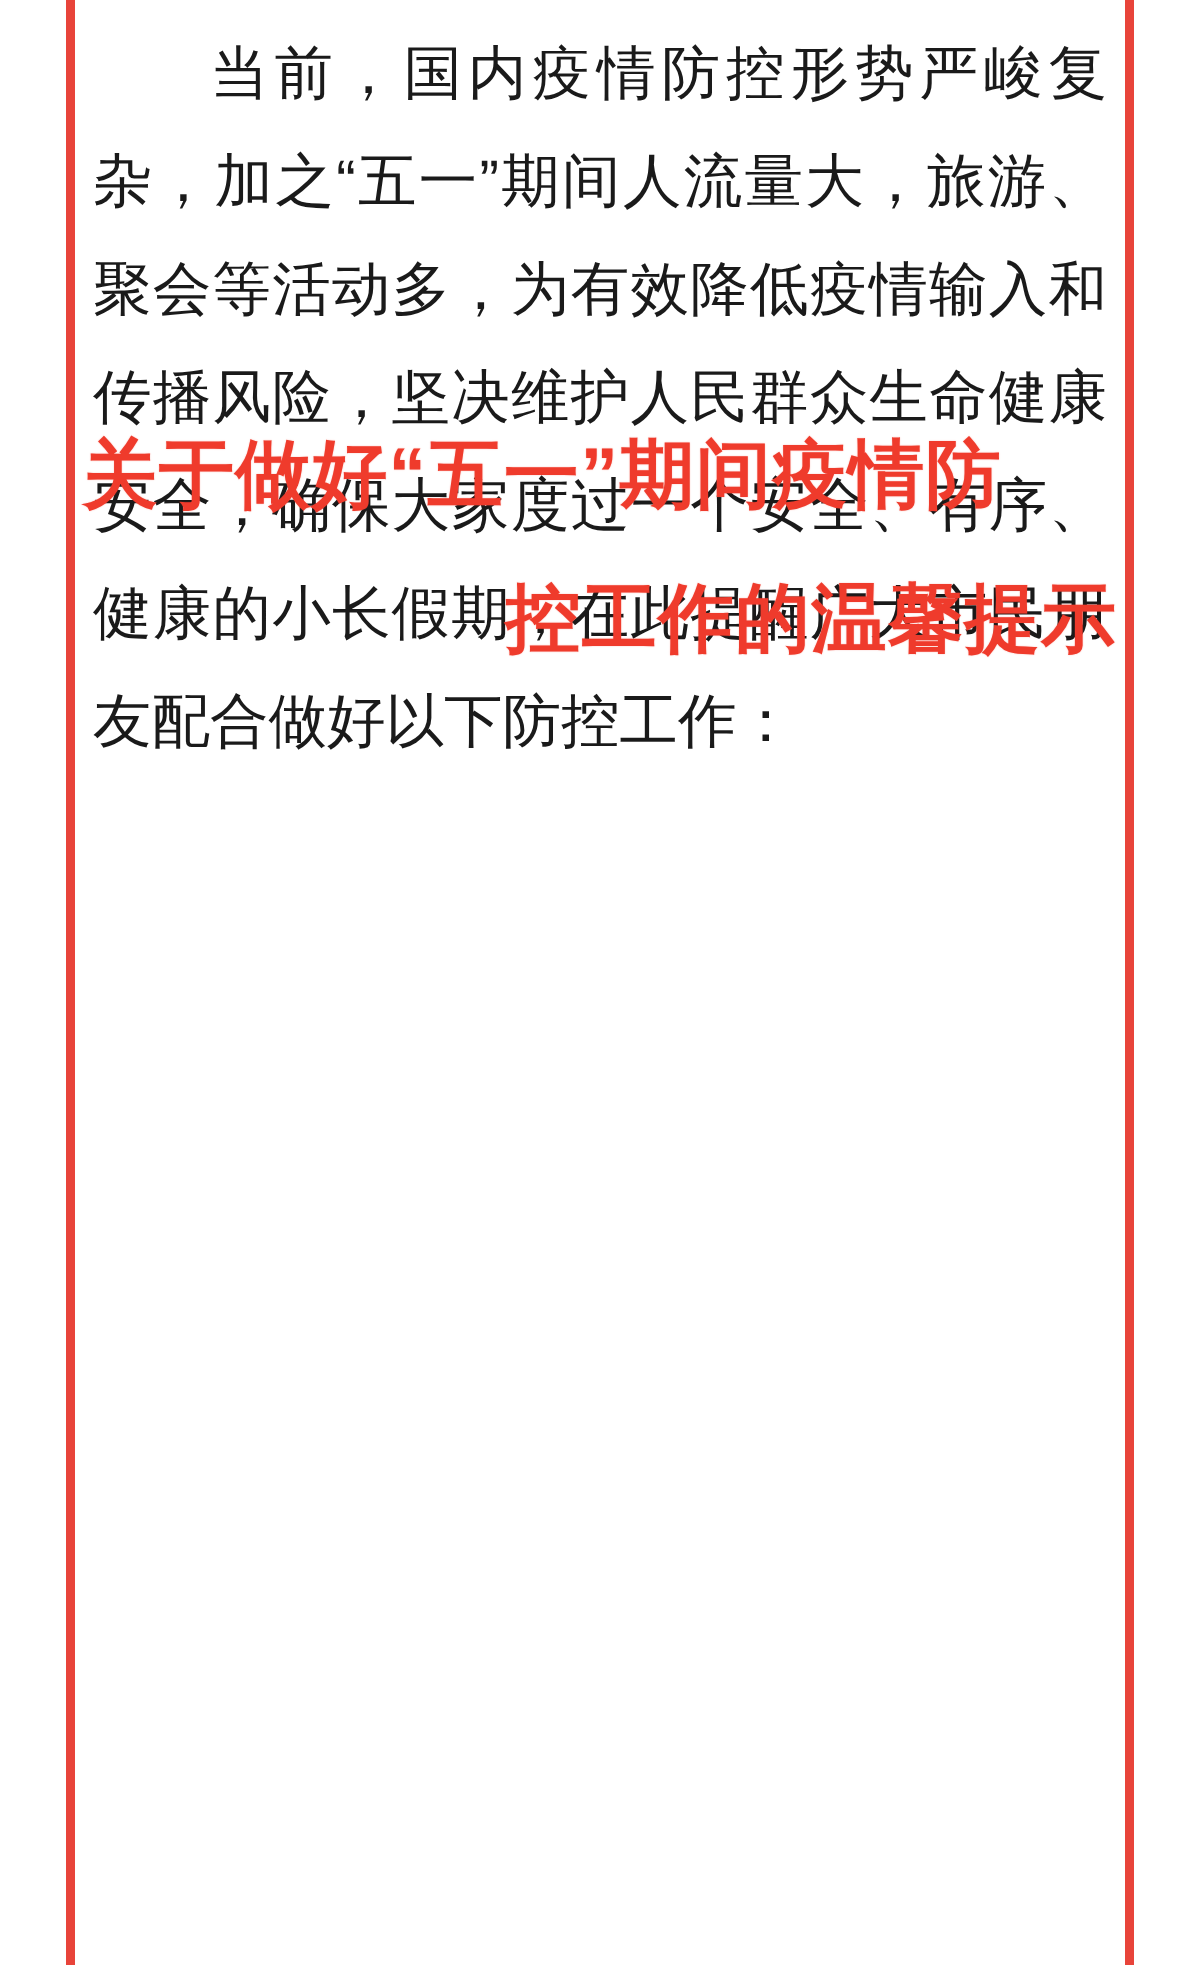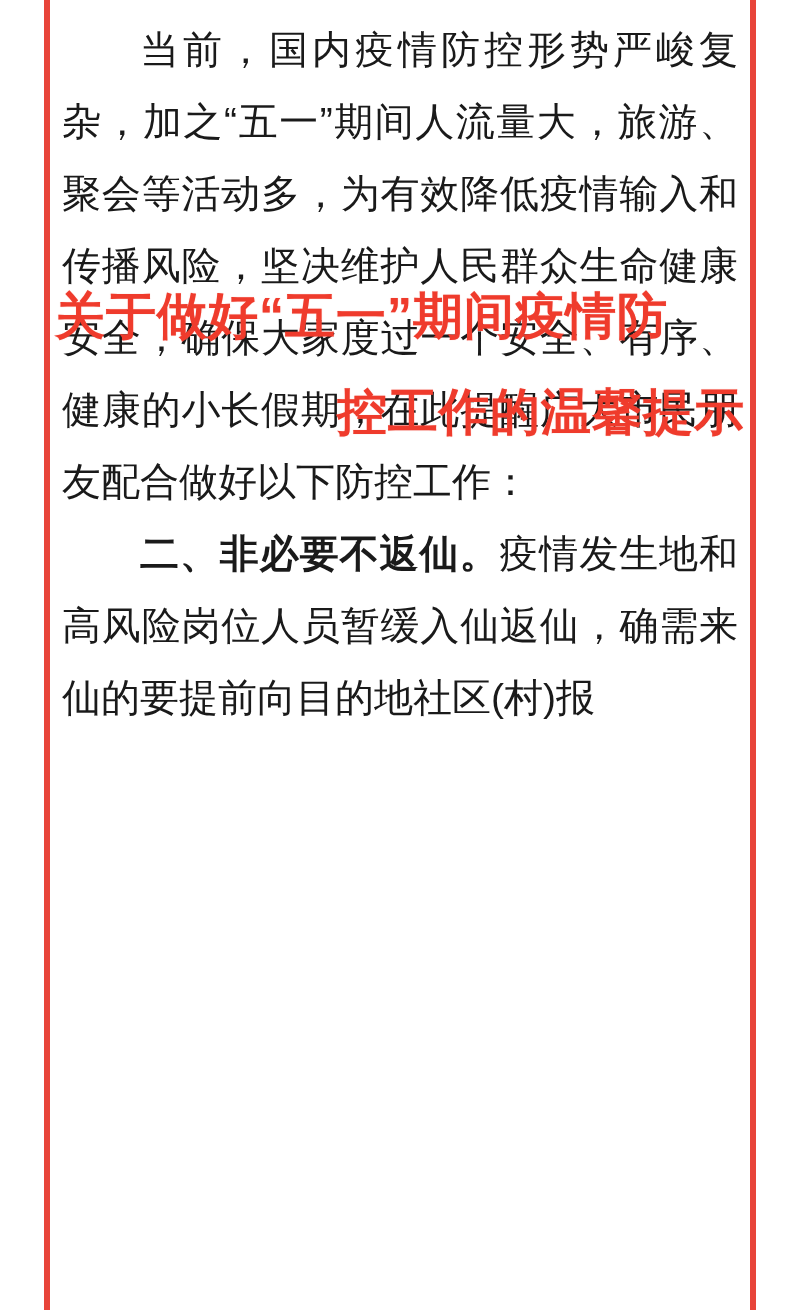--- a/index.html
+++ b/index.html
@@ -76,21 +76,20 @@
 
 <div id="page">
 
   <div class="edge-rail left"></div>
   <div class="edge-rail right"></div>
 
   <div class="doc-body">
     <p class="para">当前，国内疫情防控形势严峻复杂，加之“五一”期间人流量大，旅游、聚会等活动多，为有效降低疫情输入和传播风险，坚决维护人民群众生命健康安全，确保大家度过一个安全、有序、健康的小长假期，在此提醒广大市民朋友配合做好以下防控工作：</p>
 
 
-    <p class="para"><span class="lead">二、非必要不返仙。</span><span>疫情发生地和高风险岗位人员暂缓入仙返仙，确需来仙的要提前向目的地社区(村)报</span></p>
   </div>
 
   <div class="overlay-title">
     <span class="l1">关于做好“五一”期间疫情防</span>
     <span class="l2">控工作的温馨提示</span>
   </div>
 
 </div>
 
 </body></html>

